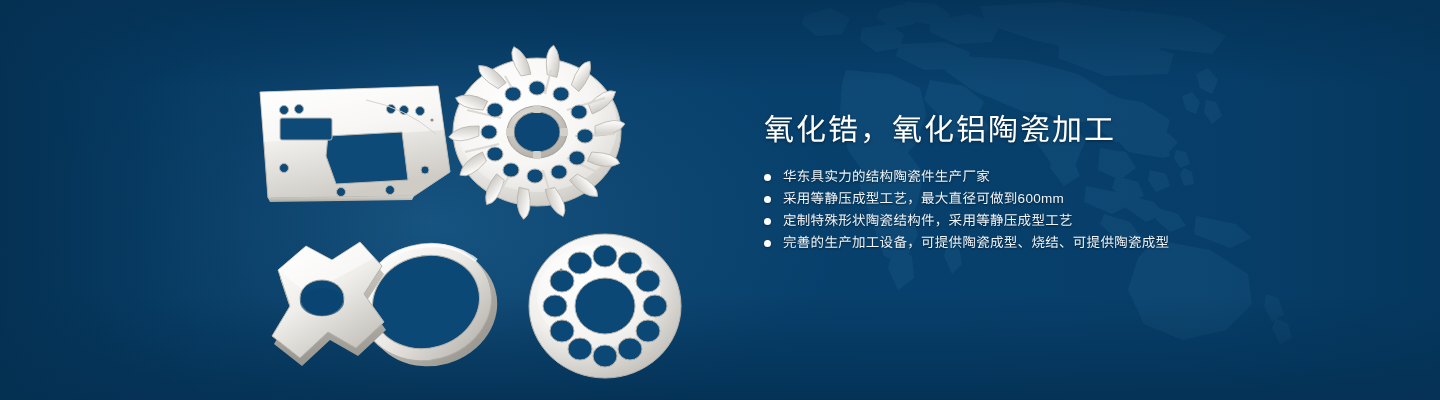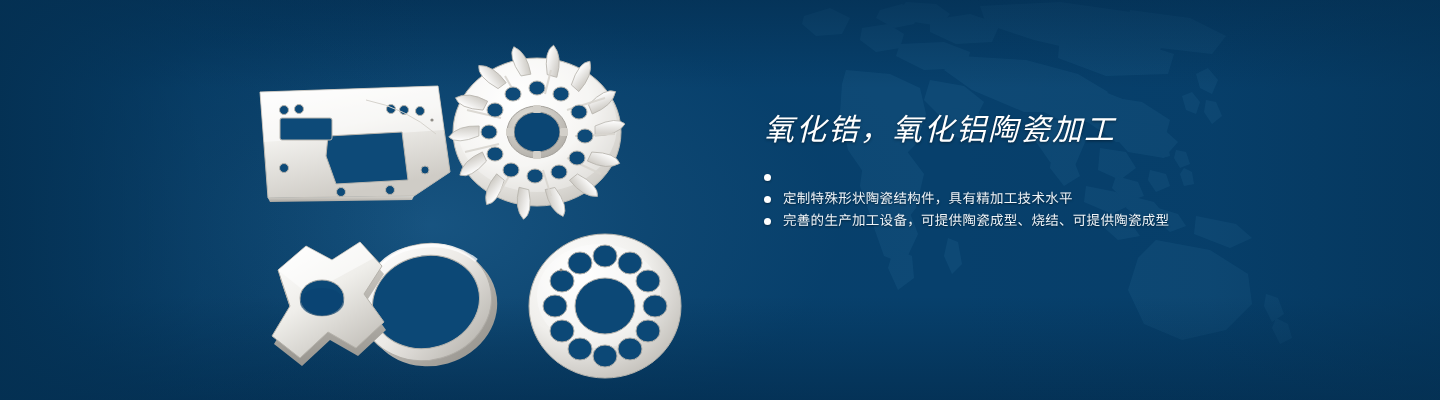--- a/index.html
+++ b/index.html
@@ -74,21 +74,20 @@
   }
   .headline {
     font-size: 30px;
     line-height: 40px;
     letter-spacing: 2px;
     color: #ffffff;
     font-weight: normal;
     margin: 0 0 16px 0;
     text-shadow: 0 1px 3px rgba(0,0,0,.45);
     white-space: nowrap;
-    font-style: italic;
   }
   .bullets {
     list-style: none;
     margin: 0;
     padding: 0;
   }
   .bullet {
     display: flex;
     align-items: center;
     height: 22px;
@@ -424,26 +423,31 @@
   </div>
 
   <div class="copy">
 
     <h1 class="headline">氧化锆，氧化铝陶瓷加工</h1>
 
     <ul class="bullets">
 
       <li class="bullet">
         <span class="dot"></span>
+        <span class="bullet-text">华东具实力的结构陶瓷件生产厂家</span>
       </li>
-
 
       <li class="bullet">
         <span class="dot"></span>
-        <span class="bullet-text">定制特殊形状陶瓷结构件，具有精加工技术水平</span>
+        <span class="bullet-text">采用等静压成型工艺，最大直径可做到600mm</span>
+      </li>
+
+      <li class="bullet">
+        <span class="dot"></span>
+        <span class="bullet-text">定制特殊形状陶瓷结构件，采用等静压成型工艺</span>
       </li>
 
       <li class="bullet">
         <span class="dot"></span>
         <span class="bullet-text">完善的生产加工设备，可提供陶瓷成型、烧结、可提供陶瓷成型</span>
       </li>
 
     </ul>
   </div>
 

